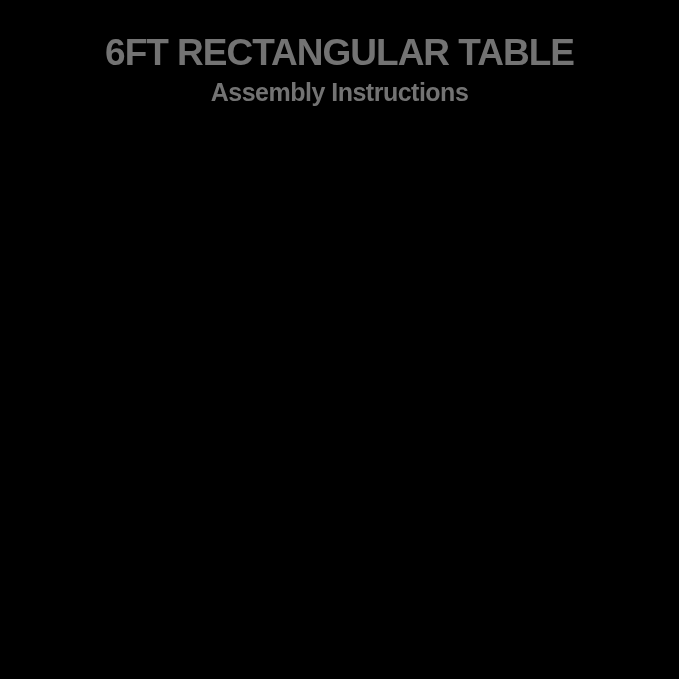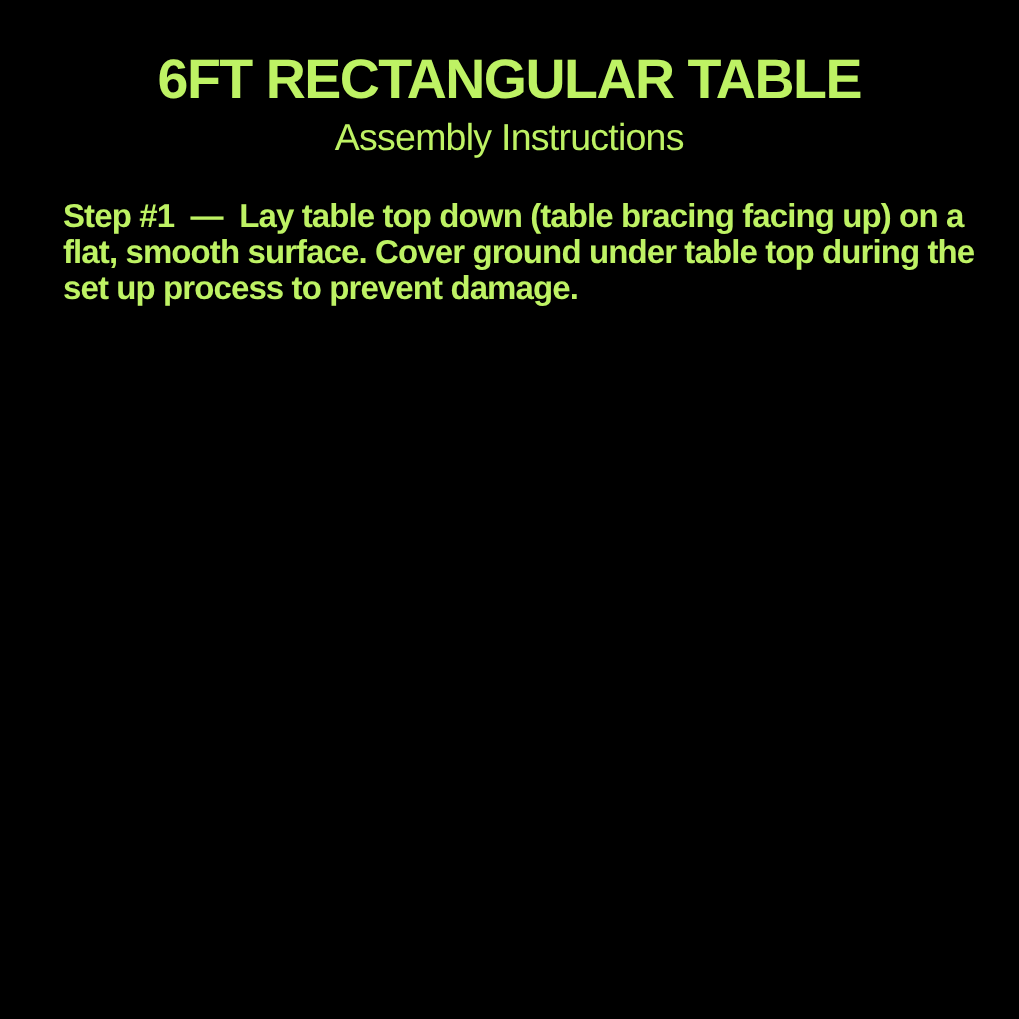--- a/index.html
+++ b/index.html
@@ -5,42 +5,42 @@
   html, body {
     margin: 0;
     padding: 0;
     background: #000000;
   }
   .poster {
     position: relative;
     width: 679px;
     height: 679px;
     background: #000000;
-    color: #bef264;
+    color: #737373;
     font-family: "Liberation Sans", sans-serif;
     font-weight: bold;
     overflow: hidden;
     box-sizing: border-box;
   }
   .header {
     text-align: center;
     padding-top: 32px;
   }
   .title {
     font-size: 37px;
     line-height: 42px;
     letter-spacing: -1px;
     font-weight: bold;
   }
   .subtitle {
     font-size: 25px;
     line-height: 28px;
     margin-top: 4px;
     letter-spacing: -0.5px;
-    font-weight: normal;
+    font-weight: bold;
   }
   .steps {
     padding: 26px 28px 0 42px;
   }
   .step {
     font-size: 22px;
     line-height: 24px;
     letter-spacing: -0.6px;
     margin-bottom: 18px;
     white-space: pre-wrap;
@@ -49,15 +49,14 @@
 </style>
 </head>
 <body>
 
 <div class="poster">
   <div class="header">
     <div class="title">6FT RECTANGULAR TABLE</div>
     <div class="subtitle">Assembly Instructions</div>
   </div>
   <div class="steps">
-    <div class="step">Step #1  —  Lay table top down (table bracing facing up) on a flat, smooth surface. Cover ground under table top during the set up process to prevent damage.</div>
   </div>
 </div>
 
 </body></html>

